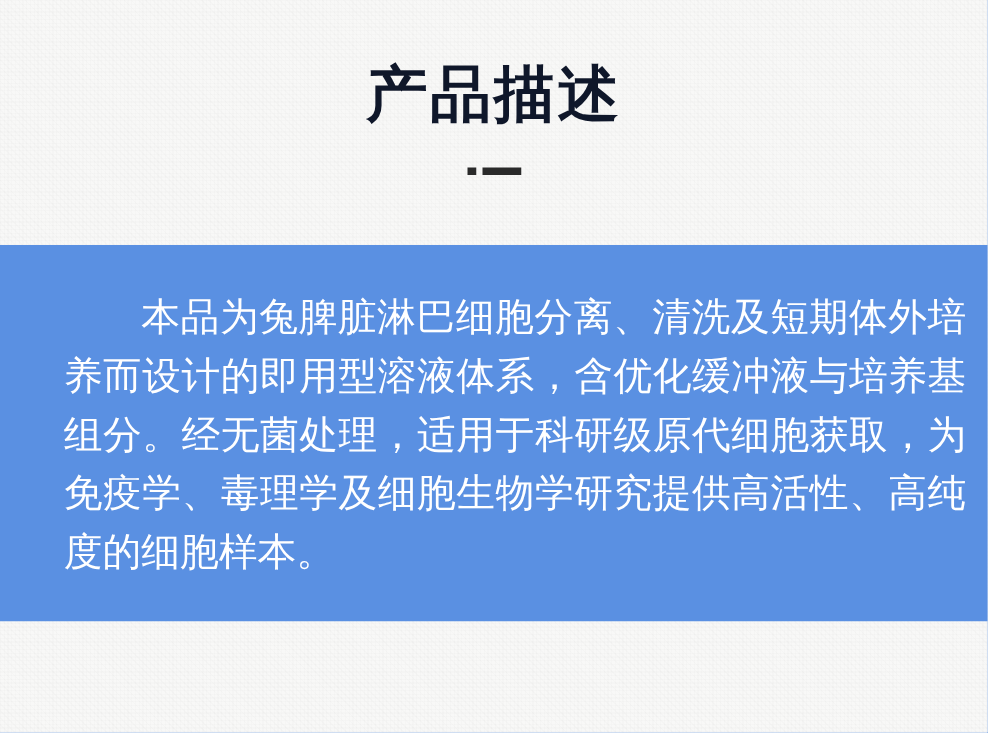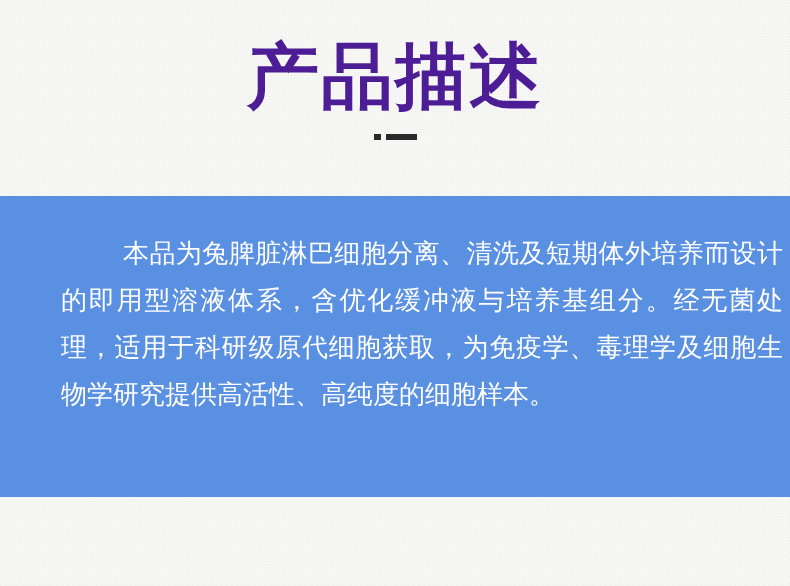--- a/index.html
+++ b/index.html
@@ -34,24 +34,24 @@
     width: 790px;
     height: 196px;
   }
 
   .page-title {
     position: absolute;
     top: 42px;
     left: 0;
     width: 790px;
     text-align: center;
-    font-size: 72px;
+    font-size: 49px;
     line-height: 68px;
     font-weight: bold;
-    color: #4c1d95;
+    color: #0f172a;
     letter-spacing: 2px;
     white-space: nowrap;
   }
 
   .title-divider {
     position: absolute;
     top: 133px;
     left: 0;
     width: 790px;
     height: 8px;
@@ -82,23 +82,23 @@
     left: 0;
     width: 790px;
     height: 301px;
     background-color: #5a90e2;
     overflow: hidden;
   }
 
   .desc-text {
     position: absolute;
     top: 34px;
-    left: 61px;
+    left: 51px;
     width: 722px;
-    font-size: 26px;
+    font-size: 31px;
     line-height: 47px;
     color: #ffffff;
     text-indent: 62px;
     text-align: justify;
     text-justify: inter-ideograph;
     letter-spacing: 0px;
     font-weight: normal;
   }
 
   

